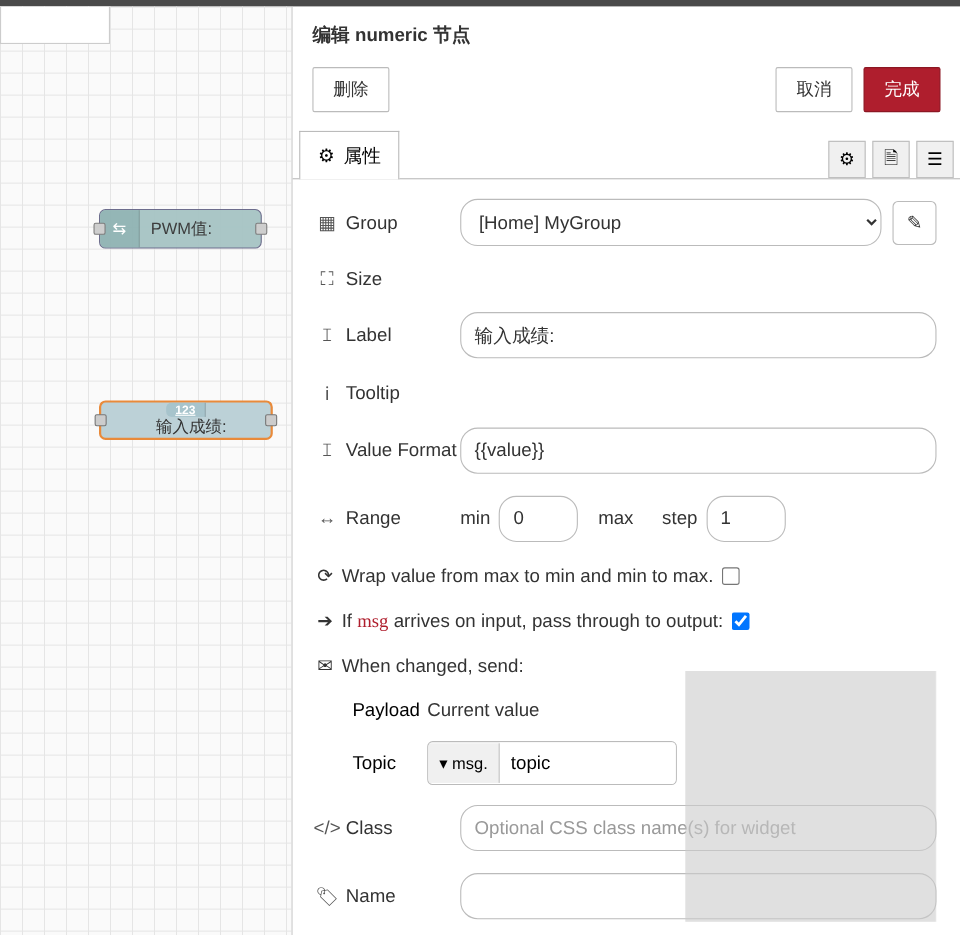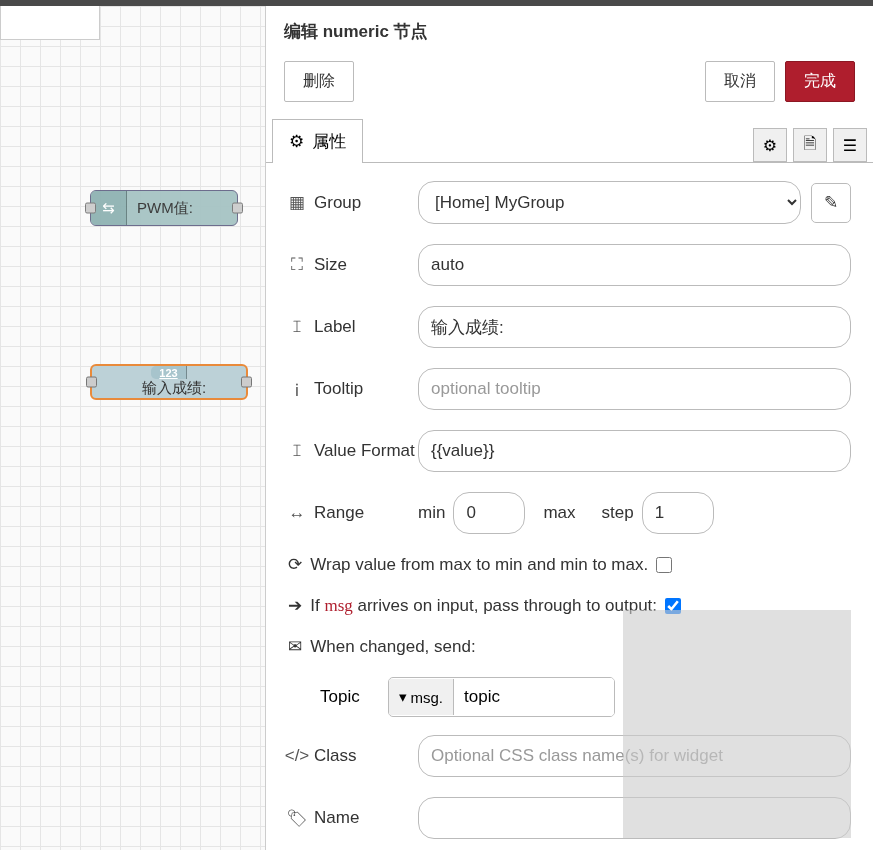--- a/index.html
+++ b/index.html
@@ -114,37 +114,35 @@
       <div class="pencil">
           <i class="i">✎</i>
         </div>
     </div>
 
     <div class="row">
       <div class="row-label">
           <span class="icn">⛶</span>
           <span>Size</span>
         </div>
-      <input class="ctl size-box" readonly="" value="auto" style="">
     </div>
 
     <div class="row">
       <div class="row-label">
           <span class="icn">𝙸</span>
           <span>Label</span>
         </div>
       <input class="ctl" value="输入成绩:" style="">
     </div>
 
     <div class="row">
       <div class="row-label">
           <span class="icn">ℹ</span>
           <span>Tooltip</span>
         </div>
-      <input class="ctl" placeholder="optional tooltip" style="">
     </div>
 
     <div class="row">
       <div class="row-label">
           <span class="icn">𝙸</span>
           <span>Value Format</span>
         </div>
       <input class="ctl" value="{{value}}" style="">
     </div>
 
@@ -170,20 +168,24 @@
       <i class="i">➔</i>
       <span><span>If </span><code>msg</code><span> arrives on input, pass through to output:</span></span>
       <input type="checkbox" checked="" style="">
     </div>
 
     <div class="checkline">
       <i class="i">✉</i>
       <span>When changed, send:</span>
     </div>
 
+    <div class="subrow">
+      <div class="sublabel">Payload</div>
+      <div class="subval">Current value</div>
+    </div>
 
     <div class="subrow">
       <div class="sublabel">Topic</div>
       <div class="msgbox">
         <div class="pre">
             <i class="i">▾</i>
             <span>msg.</span>
           </div>
         <input value="topic" style="">
       </div>

